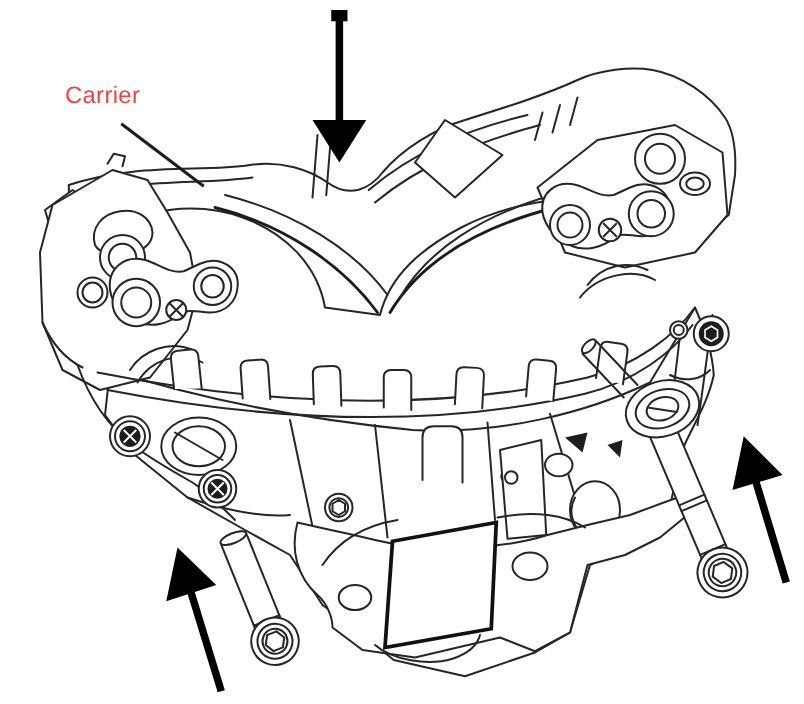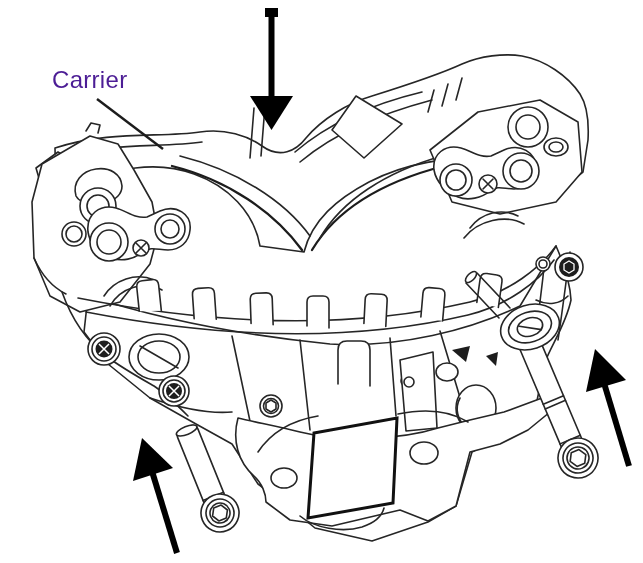--- a/index.html
+++ b/index.html
@@ -7,23 +7,23 @@
     position:relative;
     width:643px;height:563px;
     background:#ffffff;
     overflow:hidden;
     font-family:"Liberation Sans", sans-serif;
   }
   .stage svg{position:absolute;left:0;top:0;}
   .part-label{
     position:absolute;
     left:52px;top:66px;
-    font-size:24px;
+    font-size:19px;
     letter-spacing:.3px;
-    color:#4c1d95;
+    color:#ef4444;
     user-select:none;
   }
   
   .ink{stroke:#262626;stroke-width:1.6;fill:none;stroke-linecap:round;stroke-linejoin:round;}
   .ink-bold{stroke:#1c1c1c;stroke-width:2.3;fill:none;stroke-linecap:round;stroke-linejoin:round;}
   .white-fill{fill:#ffffff;}
   .dark-fill{fill:#1d1d1d;stroke:none;}
 </style>
 </head>
 <body>

